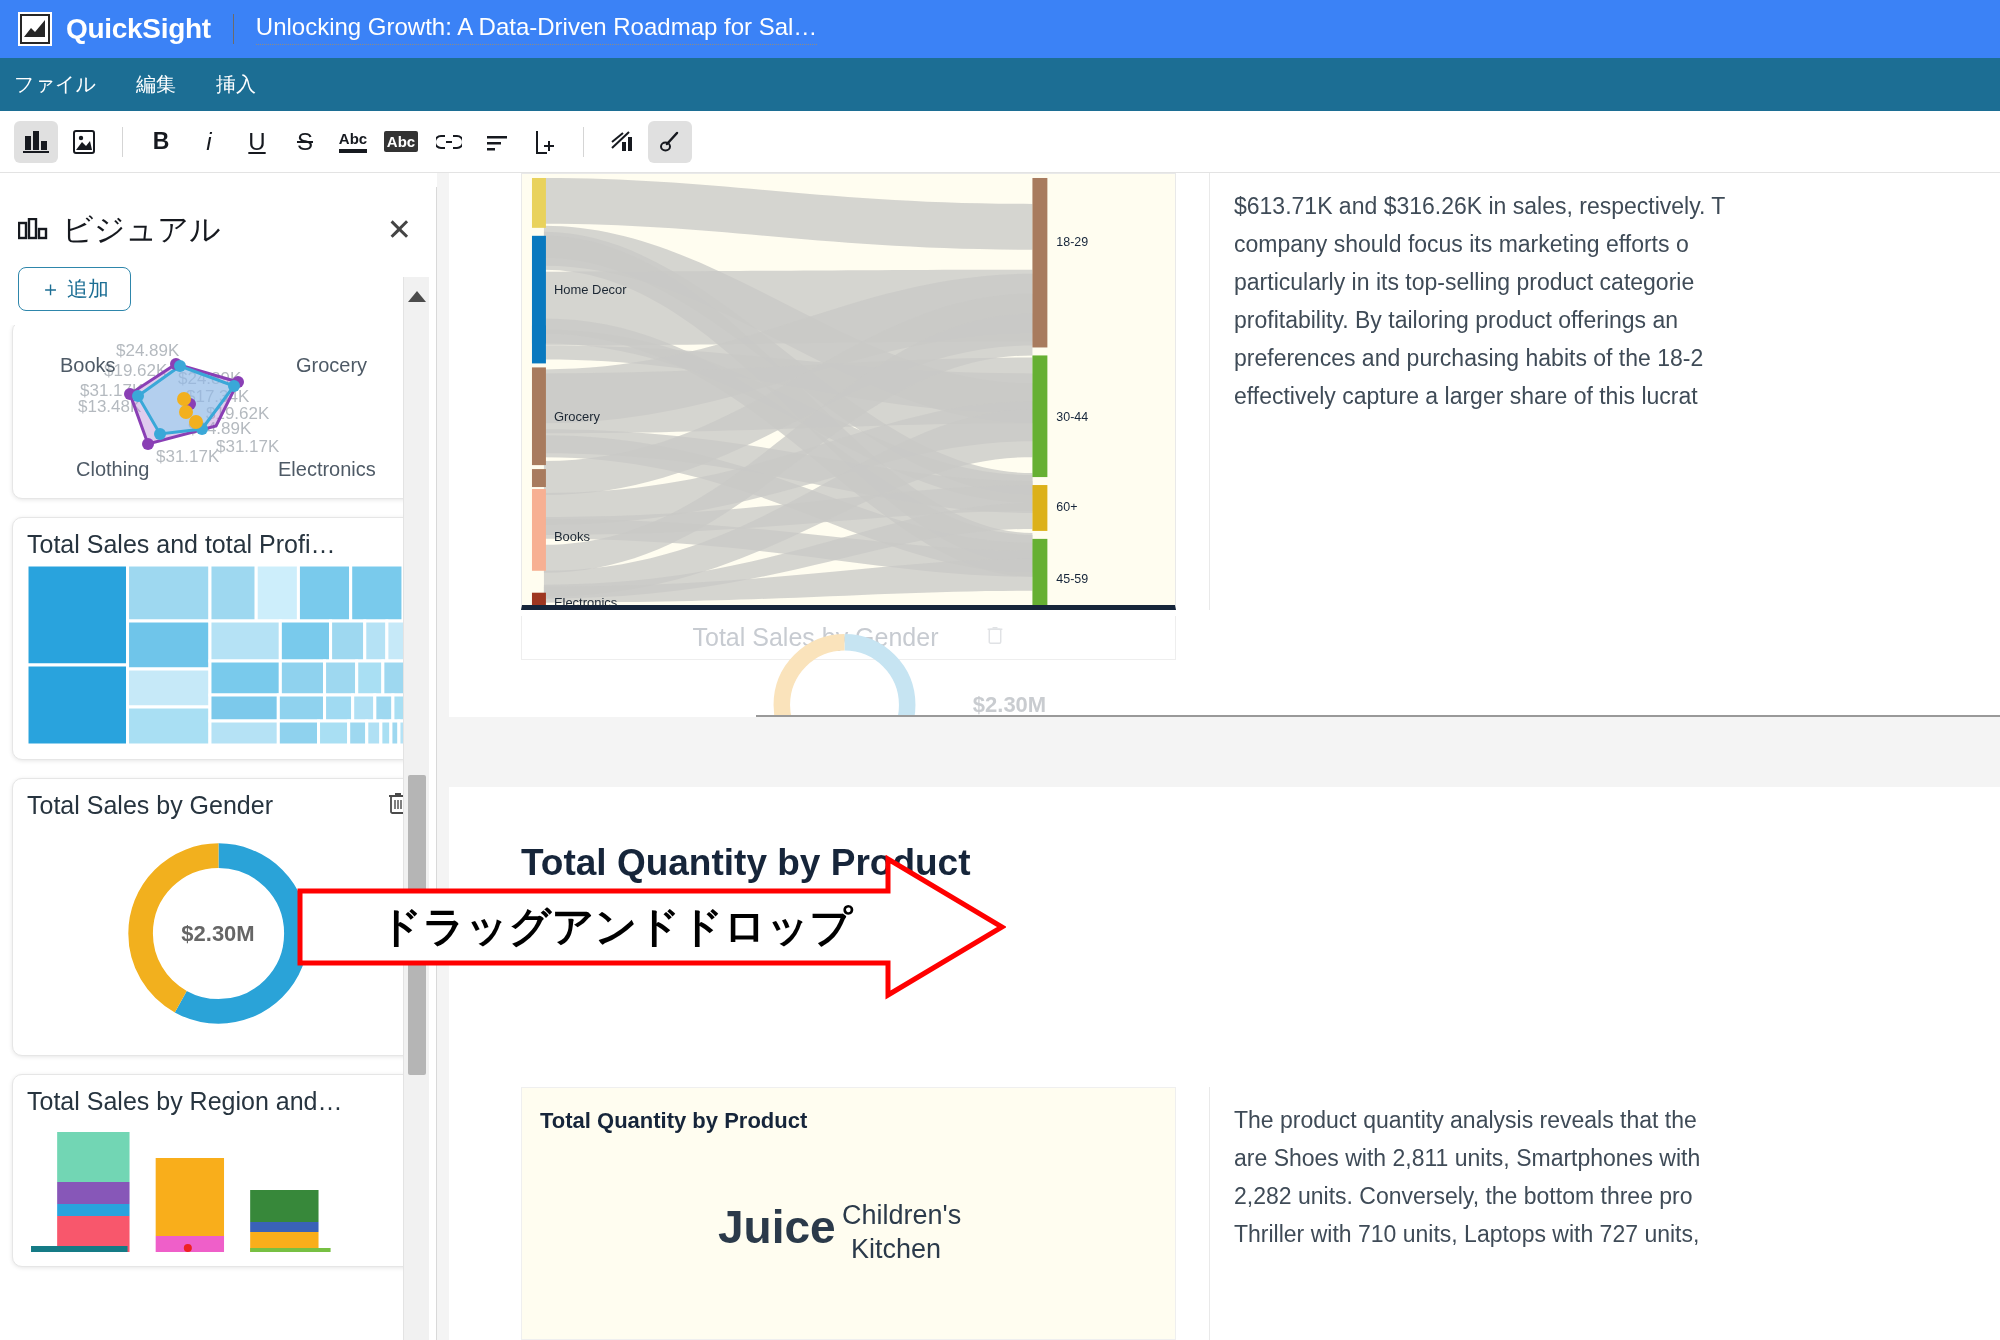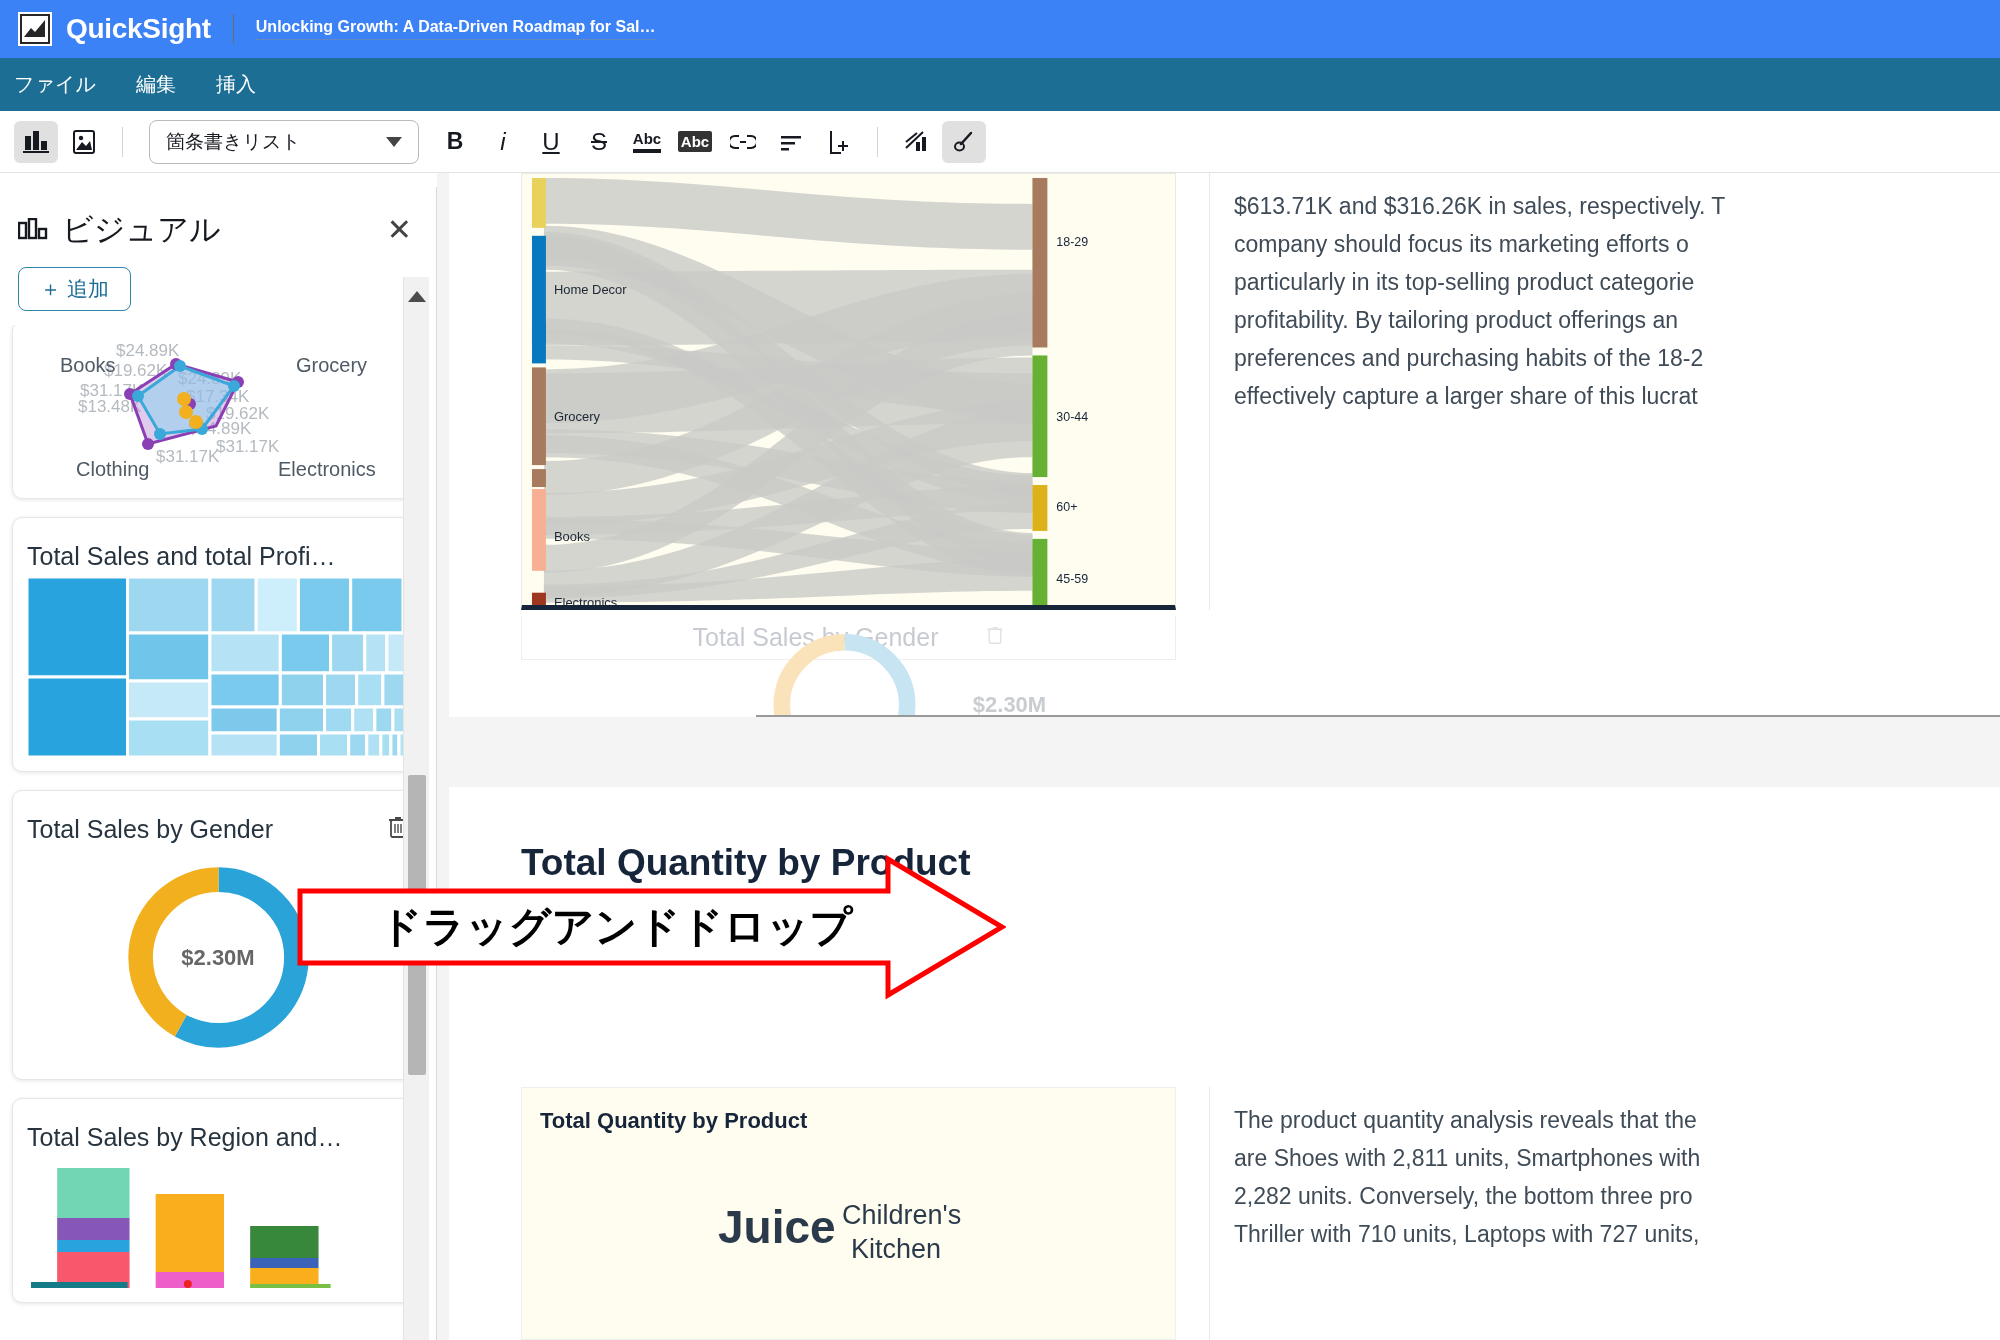--- a/index.html
+++ b/index.html
@@ -22,21 +22,21 @@
   }
   .qs-logo svg { position: absolute; inset: 0; }
   .qs-wordmark {
     color: #ffffff; font-size: 28px; font-weight: bold; margin-left: 14px;
     letter-spacing: -0.3px;
   }
   .tb-sep {
     width: 1px; height: 30px; background: #6b6b6b; margin: 0 22px;
   }
   .doc-title {
-    color: #ffffff; font-size: 16px; font-weight: bold;
+    color: #ffffff; font-size: 24px; font-weight: normal;
     border-bottom: 1px dotted #8a8a8a; padding-bottom: 3px;
   }
 
   
   .menubar {
     position: absolute; top: 58px; left: 0; width: 2000px; height: 53px;
     background: #1c6e94; display: flex; align-items: center; 
     gap: 12px;
   }
   .menu-item {
@@ -97,21 +97,20 @@
   }
   .vlist { flex: 1; position: relative; overflow: hidden; padding: 0 12px; }
   .vcard {
     background: #ffffff; border: 1px solid #e6e6e6; border-radius: 10px;
     box-shadow: 0 1px 4px rgba(0,0,0,.10); margin-bottom: 18px;
     padding: 12px 14px 14px 14px; position: relative; overflow: hidden;
   }
   .vcard-head {
     display: flex; align-items: flex-start; justify-content: space-between;
     margin-bottom: 6px;
-    margin-top: 12px;
   }
   .vcard-title {
     font-size: 25px; color: #27343f; white-space: nowrap; overflow: hidden;
     text-overflow: ellipsis;
   }
   .vcard-del { font-size: 21px; color: #4a4a4a; cursor: pointer; }
 
   
   .radar-thumb { height: 150px; position: relative; }
   
@@ -267,24 +266,20 @@
       </svg>
     </div>
     <div class="tb-btn">
       <svg width="26" height="26" viewBox="0 0 26 26">
         <rect x="3" y="2" width="20" height="22" rx="2" fill="none" stroke="#16191f" stroke-width="2"></rect>
         <circle cx="10" cy="9" r="2.2" fill="#16191f"></circle>
         <path d="M5 21 L11 13 L15 17 L19 12 L21 21 Z" fill="#16191f"></path>
       </svg>
     </div>
     <div class="tb-divider"></div>
-    <div class="tb-select">
-      <span>箇条書きリスト</span>
-      <span class="caret"></span>
-    </div>
     <div class="tb-btn">
       <span class="tb-txt">B</span>
     </div>
     <div class="tb-btn">
       <span class="tb-txt ital">i</span>
     </div>
     <div class="tb-btn">
       <span class="tb-txt und">U</span>
     </div>
     <div class="tb-btn">

